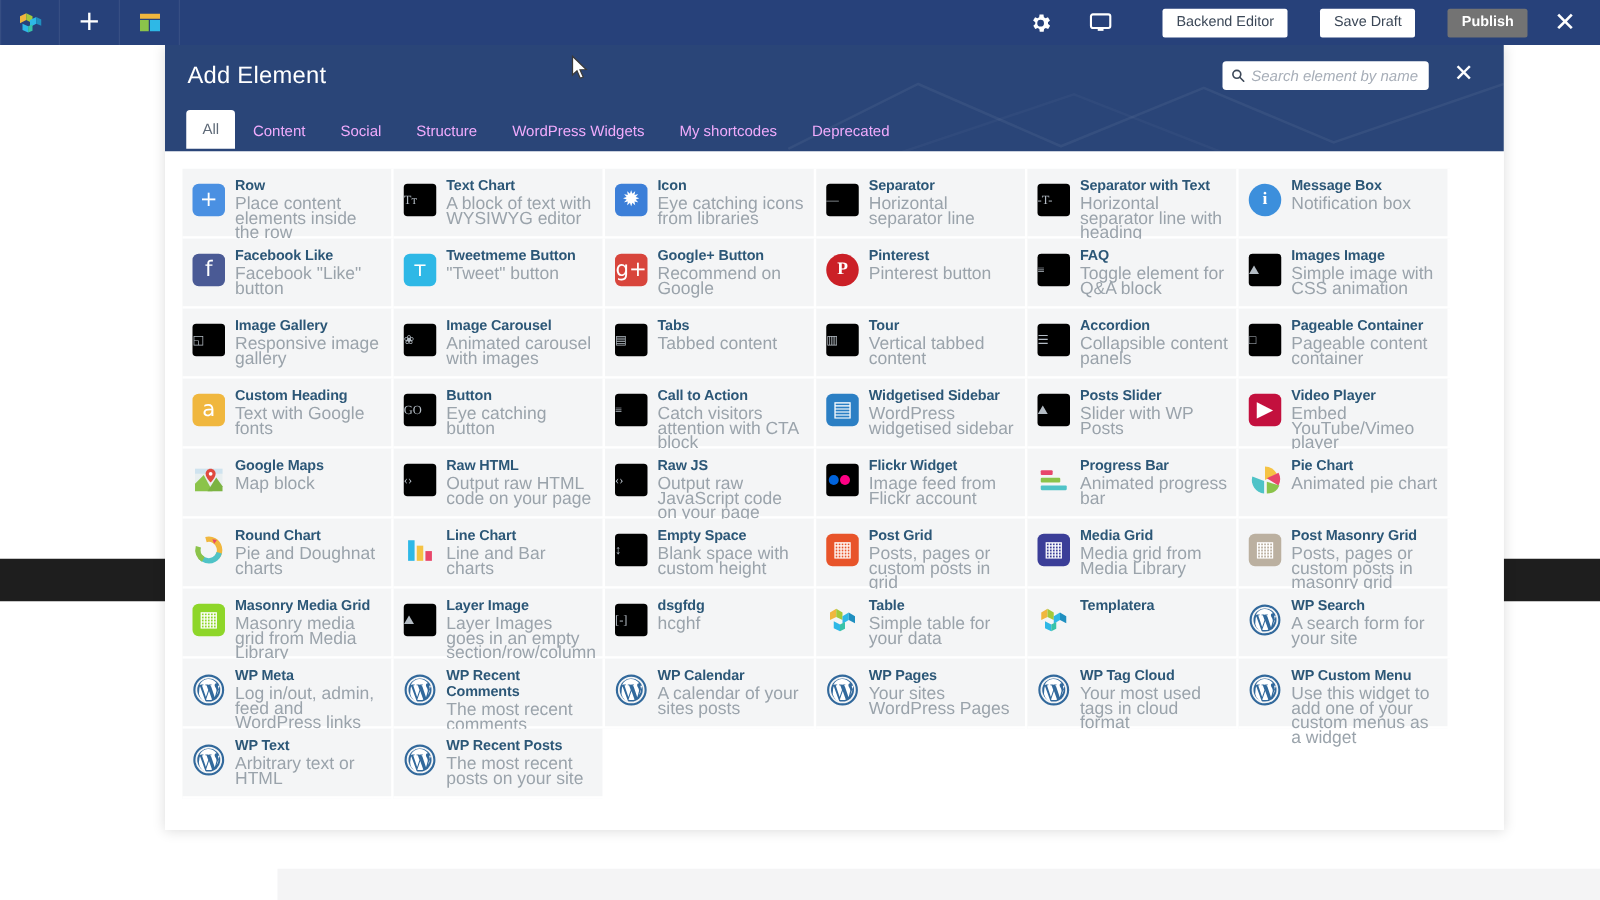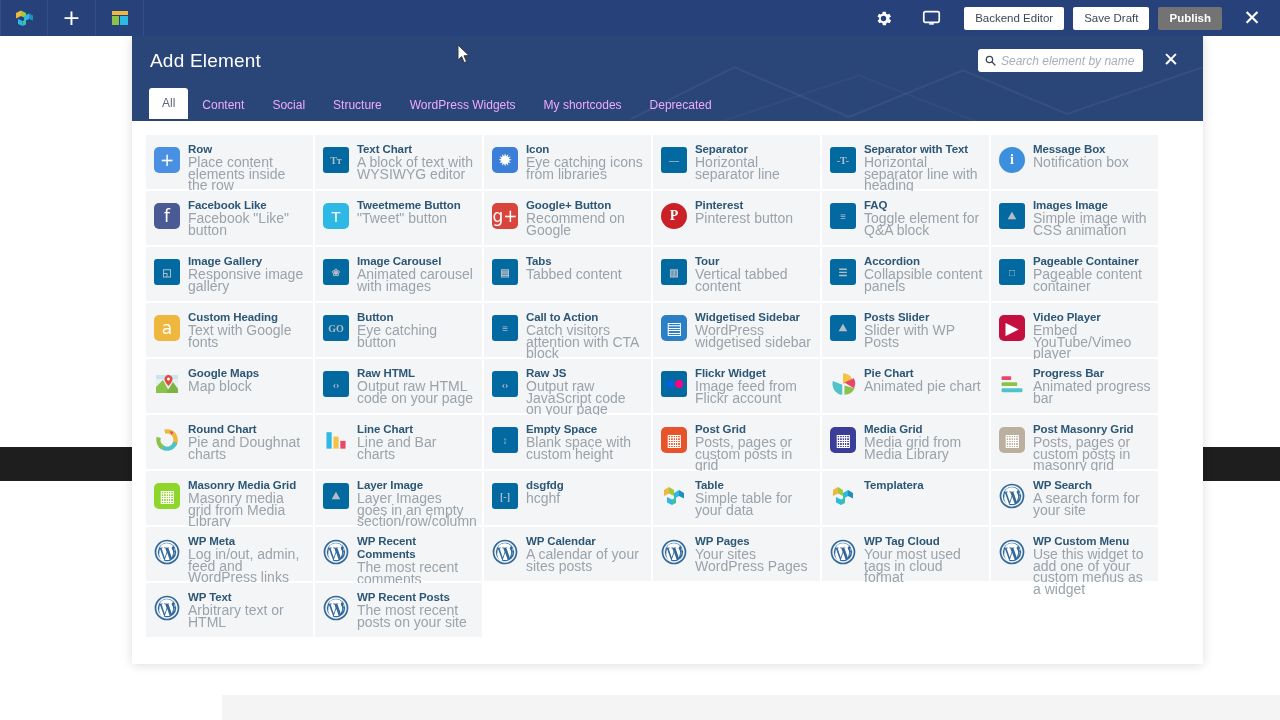--- a/index.html
+++ b/index.html
@@ -44,21 +44,21 @@
     padding-right: 8px; height: 36px;
   }
   .ab-icon-btn {
     width: 48px; height: 36px; display:flex; align-items:center; justify-content:center;
     cursor: pointer;
   }
   .ab-btn {
     height: 23px; padding: 0 11px;
     background: #fff; color: #3c4858;
     font-size: 11.5px; line-height: 23px;
-    border-radius: 2px; margin-left: 9px;
+    border-radius: 2px; margin-left: 26px;
     white-space: nowrap; cursor: pointer;
   }
   .ab-btn.publish { background: #737373; color:#fff; font-weight:bold; }
   .ab-btn.draft { font-weight: normal; }
   .ab-close {
     width: 40px; height: 36px; display:flex; align-items:center; justify-content:center;
     margin-left: 10px; cursor: pointer;
   }
   .x-glyph {
     color:#fff; font-size: 21px; line-height:1; font-weight:300;
@@ -162,24 +162,23 @@
   }
 
   
   .sq { width: 26px; height: 26px; border-radius: 5px; display:flex; align-items:center; justify-content:center; color:#fff; }
   .circ { width: 26px; height: 26px; border-radius: 50%; display:flex; align-items:center; justify-content:center; color:#fff; }
   .glyph-lg { font-size: 17px; line-height: 1; font-family: "DejaVu Sans", sans-serif; }
   .glyph-md { font-size: 14px; line-height: 1; font-weight: bold; font-family:"Liberation Serif", serif; }
 
   
   .tile {
-    width: 26px; height: 26px; background: #0369a1; border-radius: 3px;
-    display:flex; align-items:center; justify-content:center;
+    width: 26px; height: 26px; background: #000000; border-radius: 3px;
+    display:flex; align-items:center; justify-content:flex-start;
     color:#b4bcc4;
-    font-weight:bold;
   }
 
   
   .cursor { position: absolute; left: 457px; top: 44px; z-index: 60; }
 </style>
 </head>
 <body>
 
 <div id="app">
 
@@ -579,43 +578,43 @@
                 </svg>
               </div>
             </div>
             <div class="cell-text">
               <div class="cell-title">Flickr Widget</div>
               <div class="cell-desc">Image feed from Flickr account</div>
             </div>
           </div>
           <div class="cell">
             <div class="cell-icon">
+              <svg width="26" height="26" viewBox="0 0 30 30">
+                <rect x="3" y="6" width="11" height="4.4" rx="1" fill="#e8466a"></rect>
+                <rect x="3" y="13" width="18" height="4.4" rx="1" fill="#8bc34a"></rect>
+                <rect x="3" y="20" width="24" height="4.4" rx="1" fill="#4fc3c7"></rect>
+              </svg>
+            </div>
+            <div class="cell-text">
+              <div class="cell-title">Progress Bar</div>
+              <div class="cell-desc">Animated progress bar</div>
+            </div>
+          </div>
+          <div class="cell">
+            <div class="cell-icon">
               <svg width="26" height="26" viewBox="0 0 36 36">
                 <path d="M18 18 L18 3 A15 15 0 0 1 31 11 Z" fill="#f5c344"></path>
                 <path d="M20 16 L33 10 A15 15 0 0 1 33 24 Z" fill="#e8466a"></path>
                 <path d="M20 20 L34 24 A15 15 0 0 1 20 33 Z" fill="#8bc34a"></path>
                 <path d="M17 19 L17 33 A15 15 0 0 1 4 14 Z" fill="#4fc3c7"></path>
               </svg>
             </div>
             <div class="cell-text">
               <div class="cell-title">Pie Chart</div>
               <div class="cell-desc">Animated pie chart</div>
-            </div>
-          </div>
-          <div class="cell">
-            <div class="cell-icon">
-              <svg width="26" height="26" viewBox="0 0 30 30">
-                <rect x="3" y="6" width="11" height="4.4" rx="1" fill="#e8466a"></rect>
-                <rect x="3" y="13" width="18" height="4.4" rx="1" fill="#8bc34a"></rect>
-                <rect x="3" y="20" width="24" height="4.4" rx="1" fill="#4fc3c7"></rect>
-              </svg>
-            </div>
-            <div class="cell-text">
-              <div class="cell-title">Progress Bar</div>
-              <div class="cell-desc">Animated progress bar</div>
             </div>
           </div>
           <div class="cell">
             <div class="cell-icon">
               <svg width="26" height="26" viewBox="0 0 36 36">
                 <circle cx="18" cy="18" r="12" fill="none" stroke="#f0b73e" stroke-width="6" stroke-dasharray="30 75" transform="rotate(-105 18 18)"></circle>
                 <circle cx="18" cy="18" r="12" fill="none" stroke="#4fc3c7" stroke-width="6" stroke-dasharray="26 75" transform="rotate(15 18 18)"></circle>
                 <circle cx="18" cy="18" r="12" fill="none" stroke="#8bc34a" stroke-width="6" stroke-dasharray="16 75" transform="rotate(120 18 18)"></circle>
                 <path d="M22 6 l5 1 -3 4z" fill="#e8466a"></path>
               </svg>

